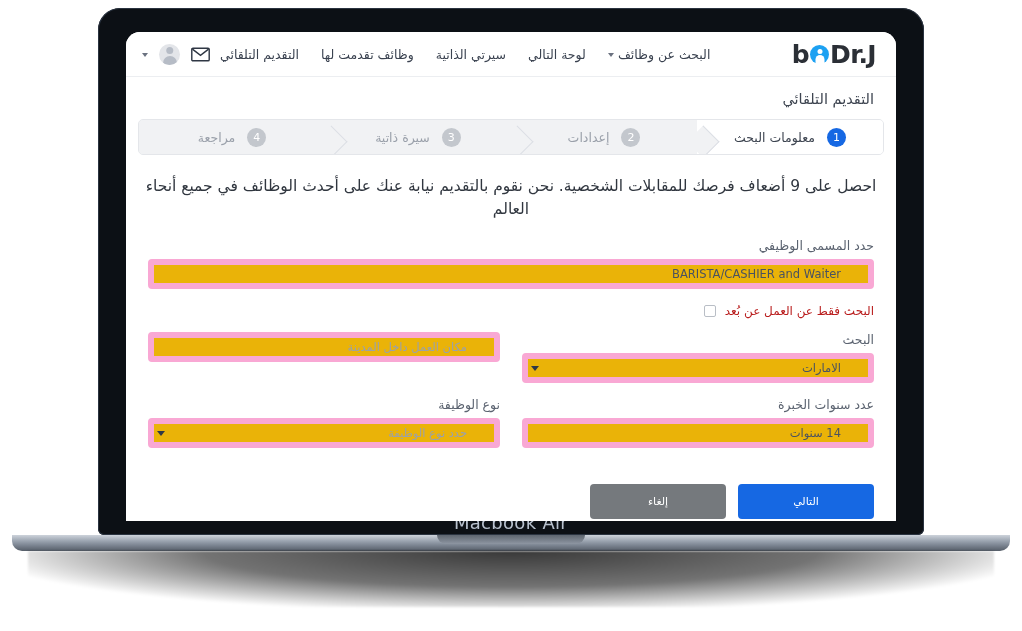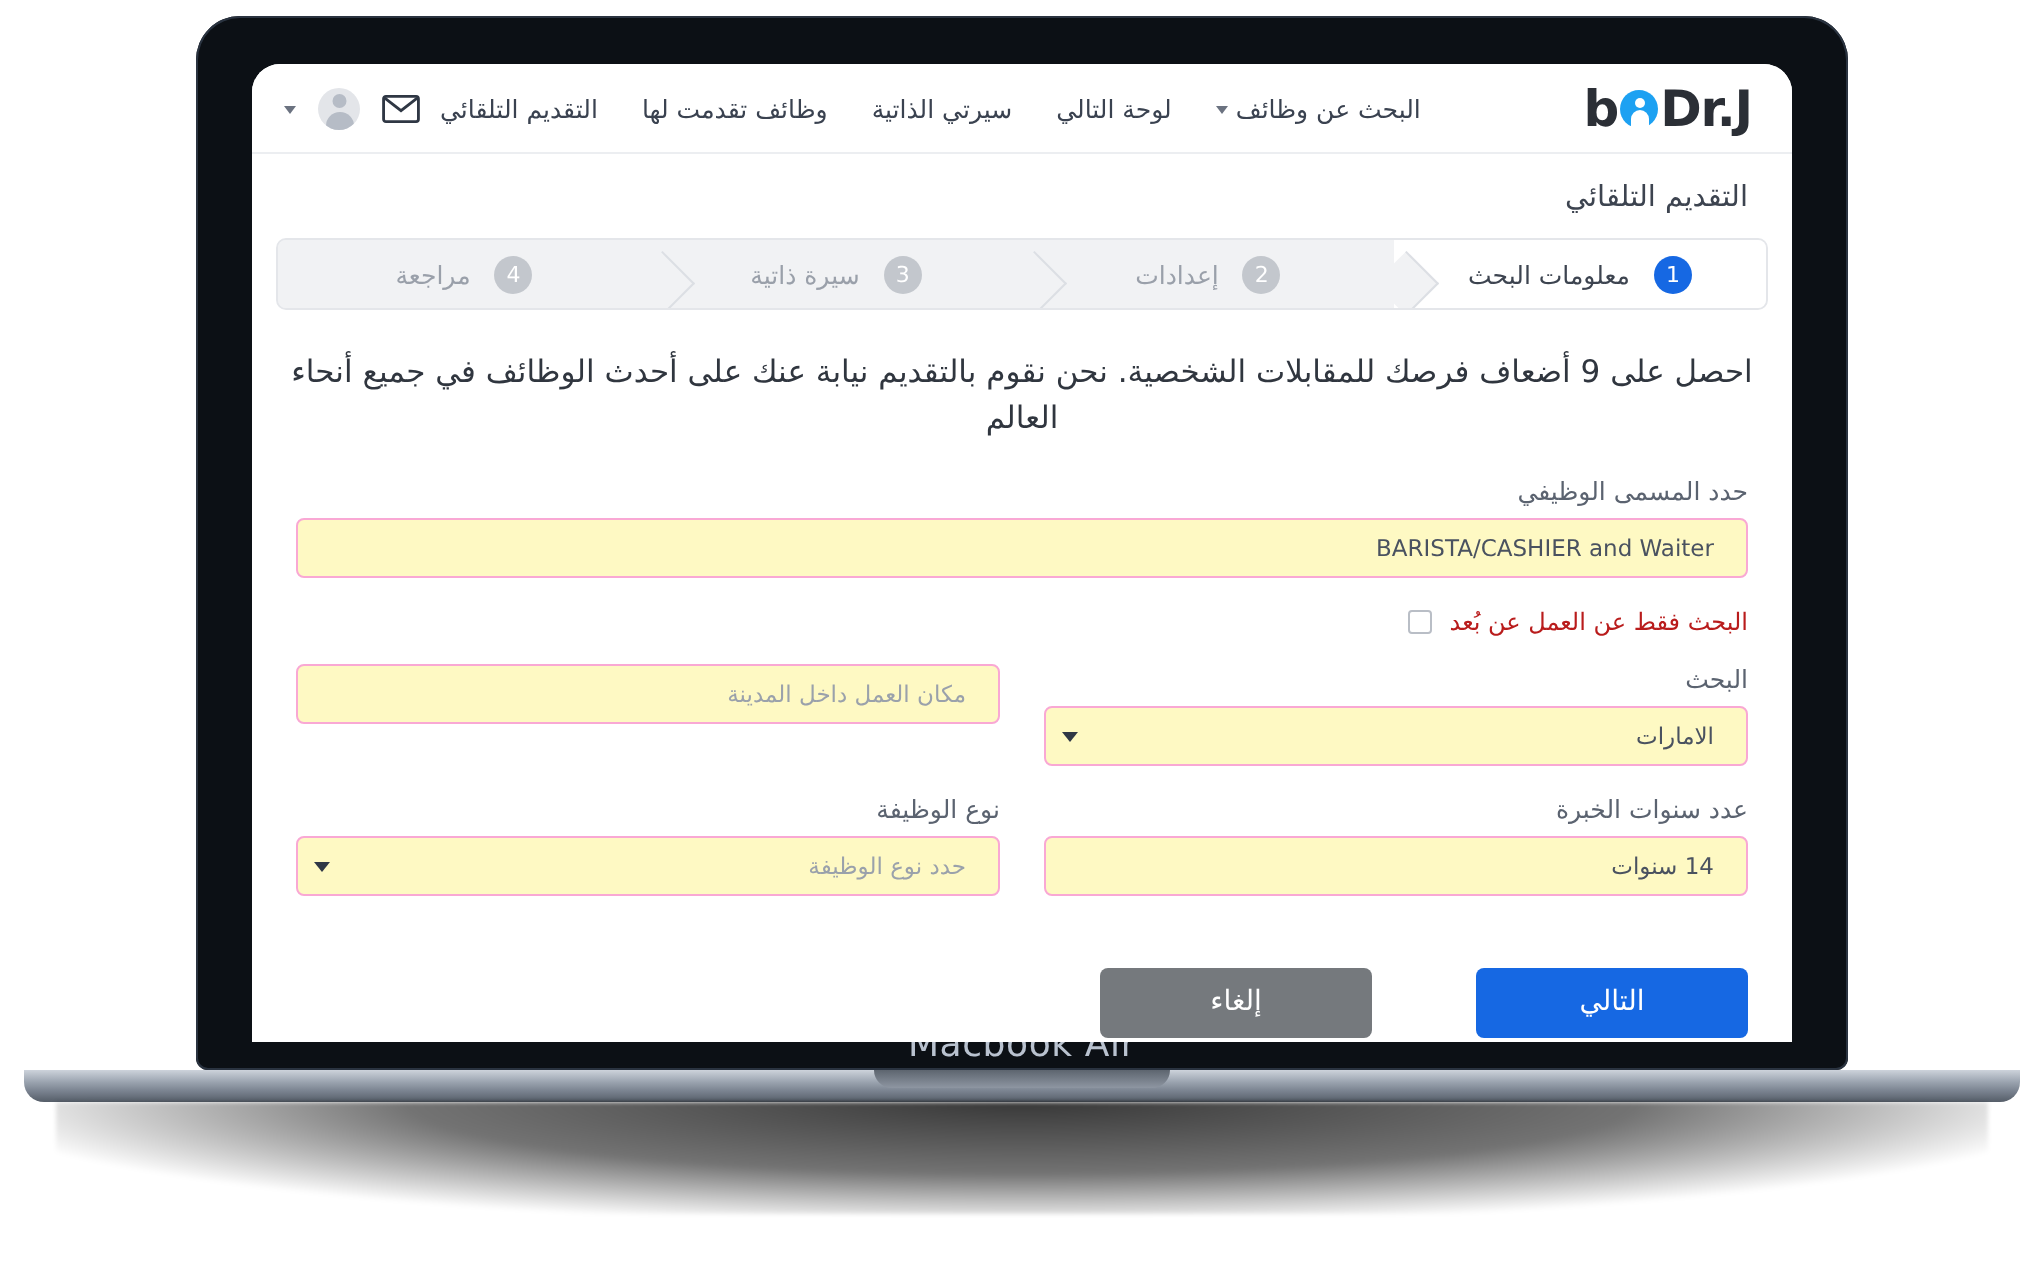--- a/index.html
+++ b/index.html
@@ -283,26 +283,26 @@
     font-size: 12.5px;
     color: #5b6370;
     margin-bottom: 6px;
     text-align: right;
     display: block;
   }
 
   .input {
     width: 100%;
     height: 30px;
-    border: 1px solid #f9a8d4;
+    border: 6px solid #f9a8d4;
     border-radius: 4px;
-    background: #fef9c3;
+    background: #eab308;
     font-size: 11.5px;
     color: #4a5260;
-    padding: 0 16px;
+    padding: 0 27px;
     text-align: right;
     font-family: "DejaVu Sans", "Liberation Sans", sans-serif;
     outline: none;
   }
   .input::placeholder { color: #9aa1ab; }
   .input.ltr { direction: ltr; text-align: right; }
 
   .select-wrap { position: relative; }
   .select-wrap .chev {
     position: absolute;
@@ -350,26 +350,26 @@
     display: flex;
     justify-content: flex-start;
     gap: 12px;
     padding: 22px 22px 0 22px;
   }
   .btn {
     width: 136px;
     height: 35px;
     border: none;
     border-radius: 4px;
-    font-size: 14px;
+    font-size: 11px;
     color: #ffffff;
     cursor: pointer;
     font-family: "DejaVu Sans", "Liberation Sans", sans-serif;
   }
-  .btn-primary { background: #1668e3; margin-left: 40px; }
+  .btn-primary { background: #1668e3; }
   .btn-secondary { background: #75797d; }
 </style>
 </head>
 <body>
 
 <div class="stage">
 
   <div class="laptop-lid">
     <div class="laptop-bezel-label">Macbook Air</div>
   </div>

